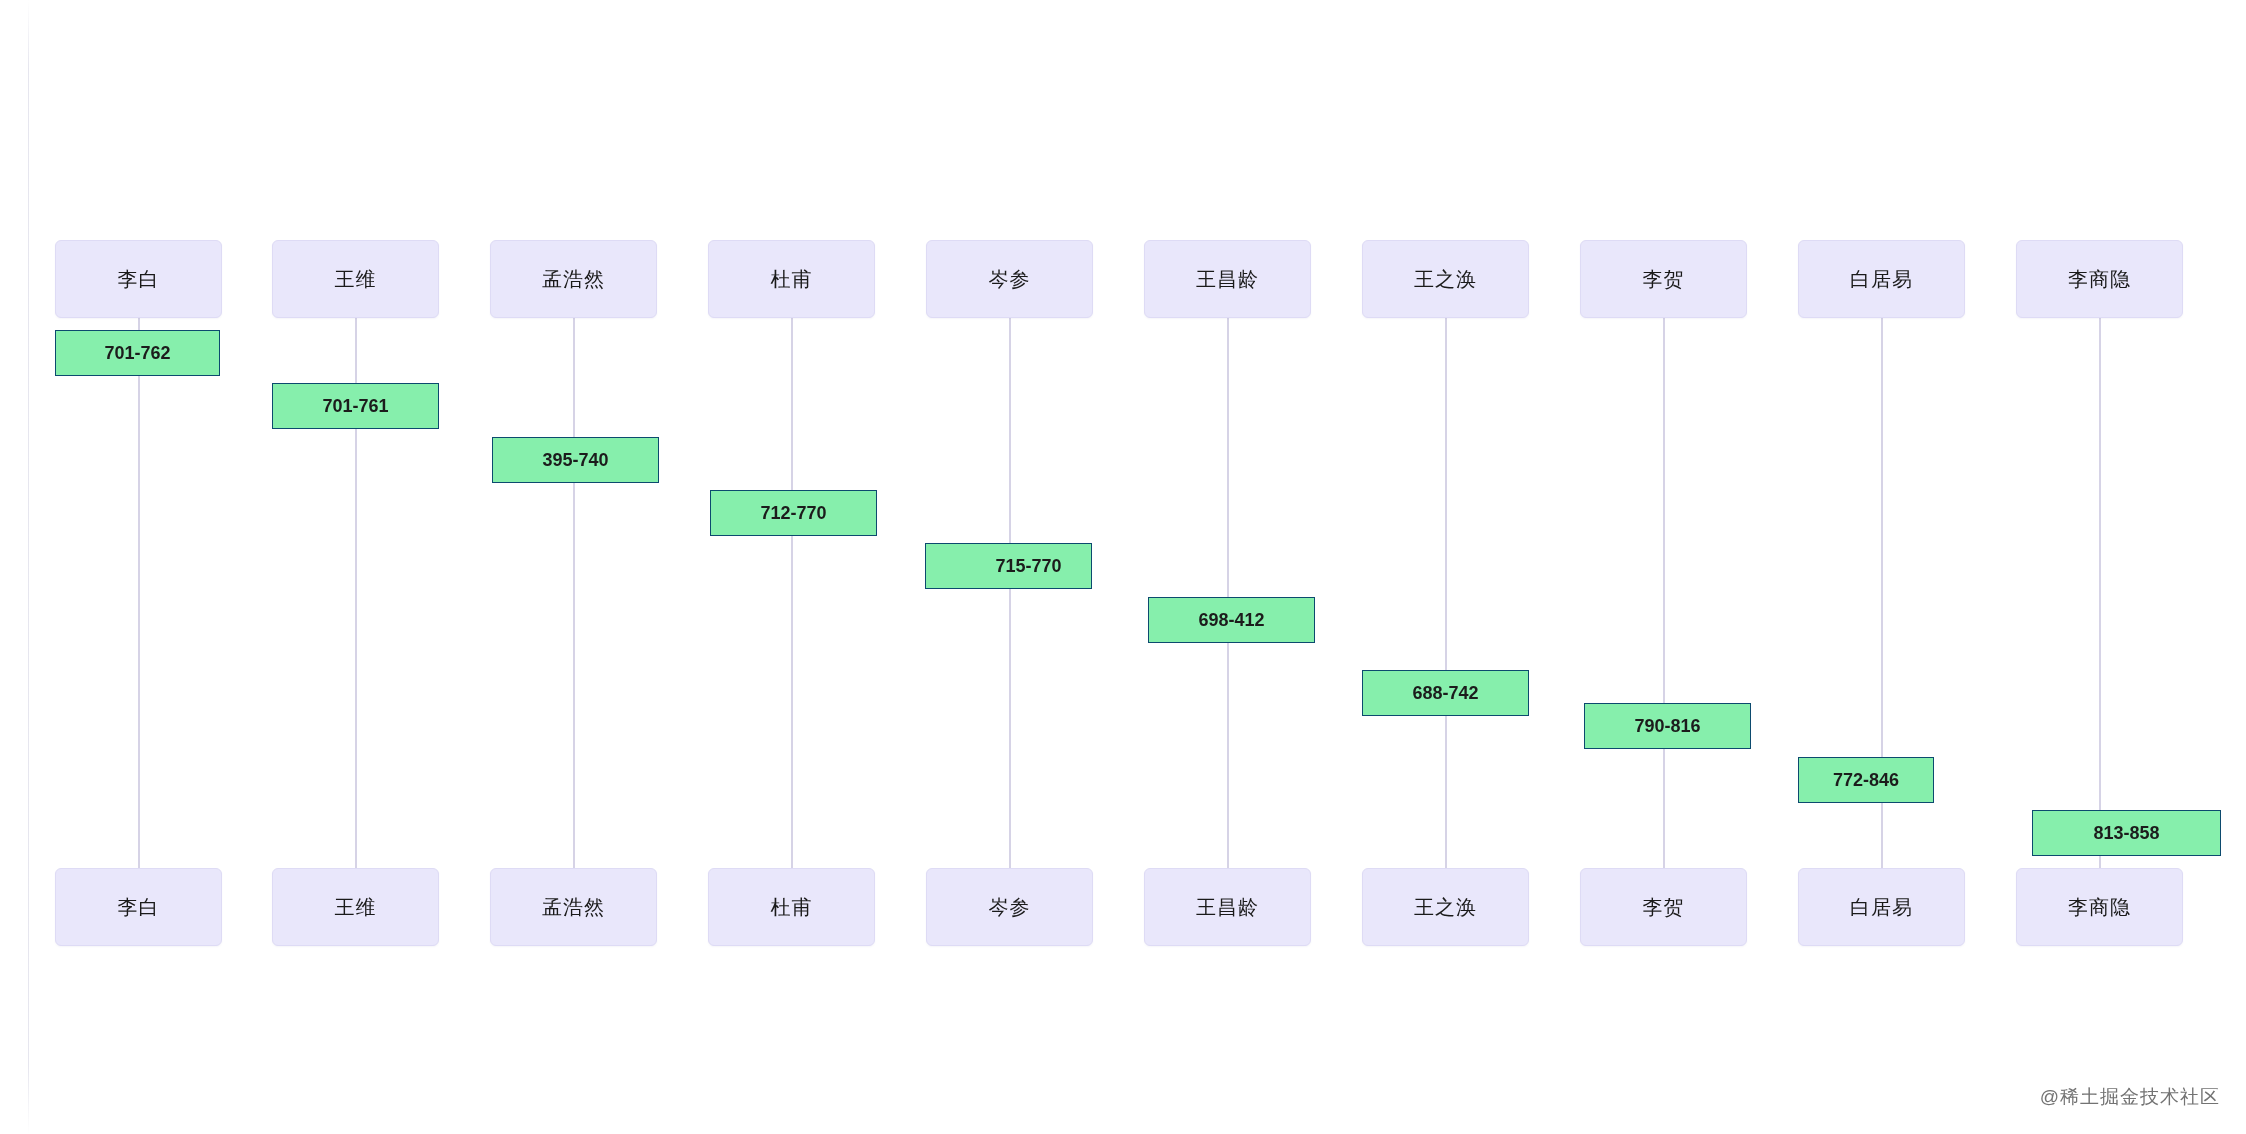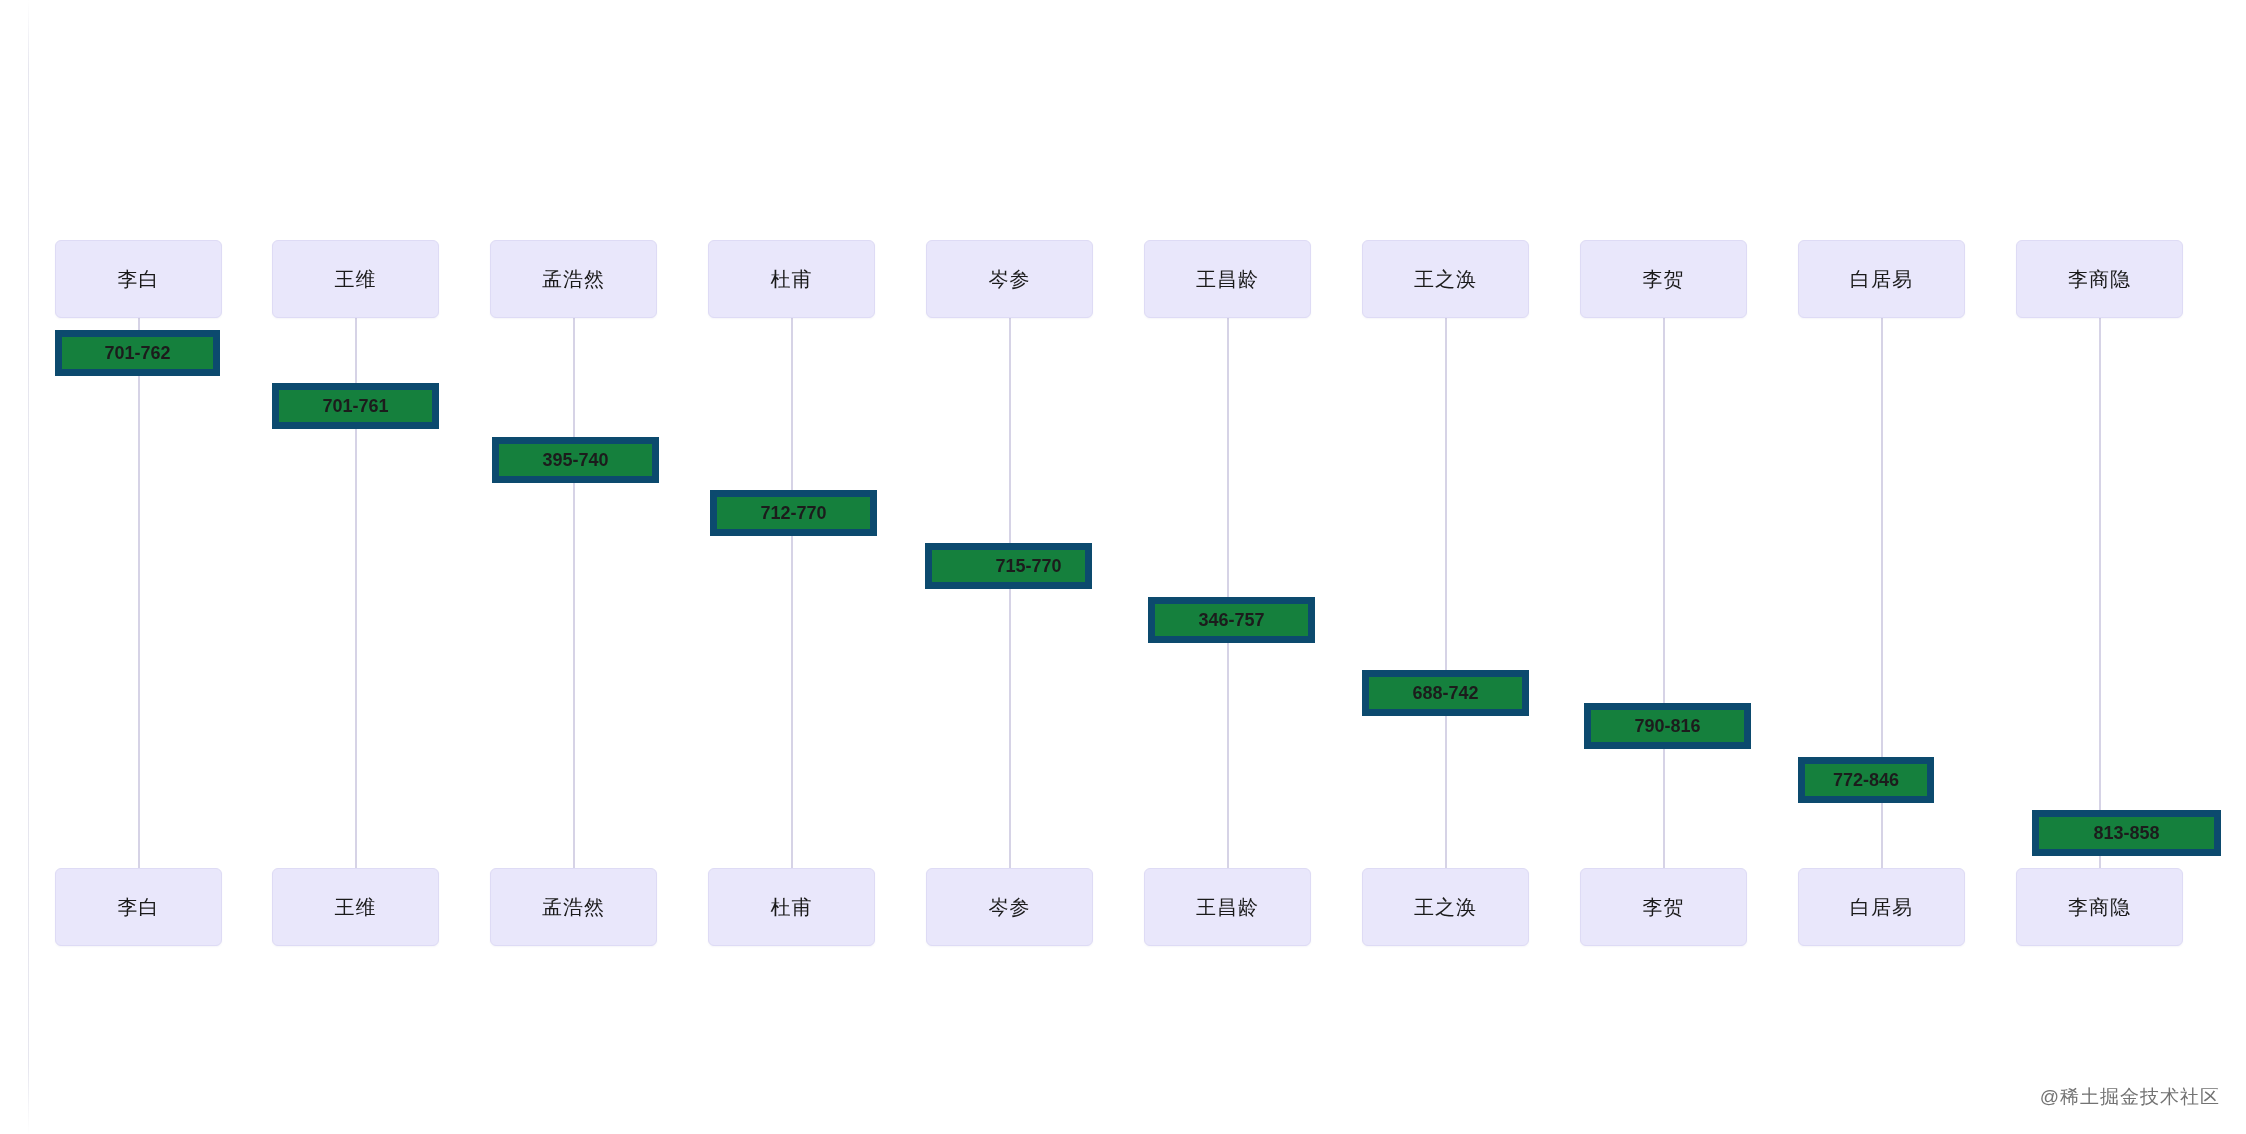--- a/index.html
+++ b/index.html
@@ -68,22 +68,22 @@
     letter-spacing: 1px;
     box-shadow: 0 1px 2px rgba(90,80,160,0.06);
   }
   .node-top    { top: 240px; }
   .node-bottom { top: 868px; }
 
   .span {
     position: absolute;
     height: 46px;
     box-sizing: border-box;
-    background: #15803d;
-    border: 7px solid #0c4a6e;
+    background: #86efac;
+    border: 1px solid #0c4a6e;
     display: flex;
     align-items: center;
     justify-content: center;
     font-size: 18px;
     font-weight: 700;
     color: #1c1c1c;
     white-space: nowrap;
   }
 
   .watermark {
@@ -132,21 +132,21 @@
         <div class="conn"></div>
         <div class="node node-top">岑参</div>
         <div class="node node-bottom">岑参</div>
       </div>
       <div class="span" style="left: 925px; width: 167px; top: 543px; padding-left: 40px;">715-770</div>
       <div class="col" style="left: 1144px; width: 167px;">
         <div class="conn"></div>
         <div class="node node-top">王昌龄</div>
         <div class="node node-bottom">王昌龄</div>
       </div>
-      <div class="span" style="left: 1148px; width: 167px; top: 597px;">346-757</div>
+      <div class="span" style="left: 1148px; width: 167px; top: 597px;">698-412</div>
       <div class="col" style="left: 1362px; width: 167px;">
         <div class="conn"></div>
         <div class="node node-top">王之涣</div>
         <div class="node node-bottom">王之涣</div>
       </div>
       <div class="span" style="left: 1362px; width: 167px; top: 650px; margin-top: 20px;">688-742</div>
       <div class="col" style="left: 1580px; width: 167px;">
         <div class="conn"></div>
         <div class="node node-top">李贺</div>
         <div class="node node-bottom">李贺</div>

